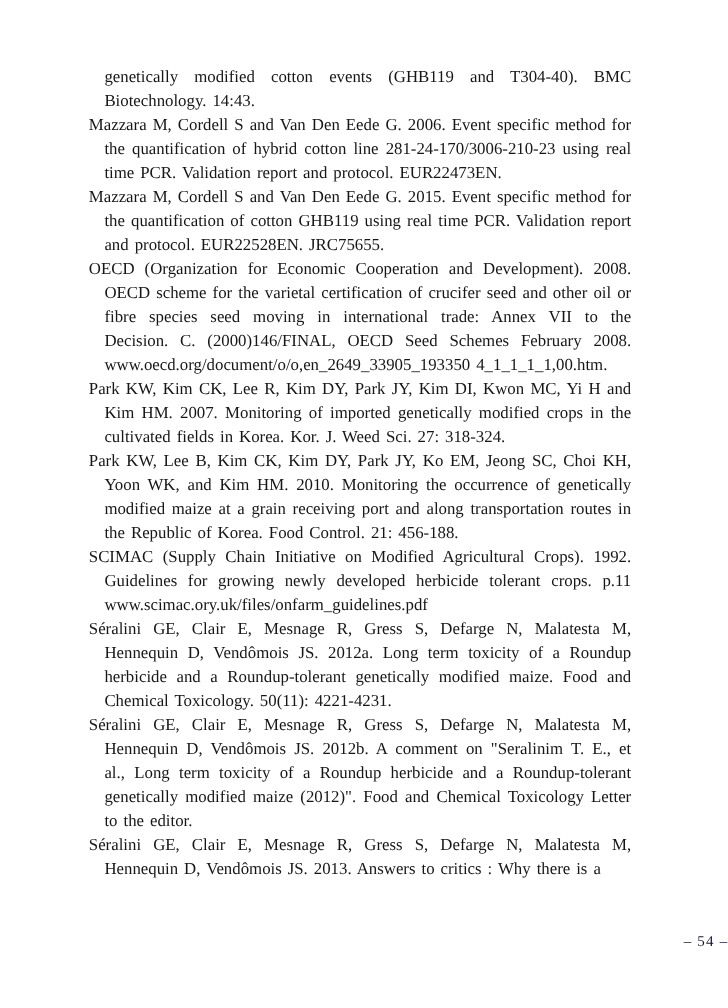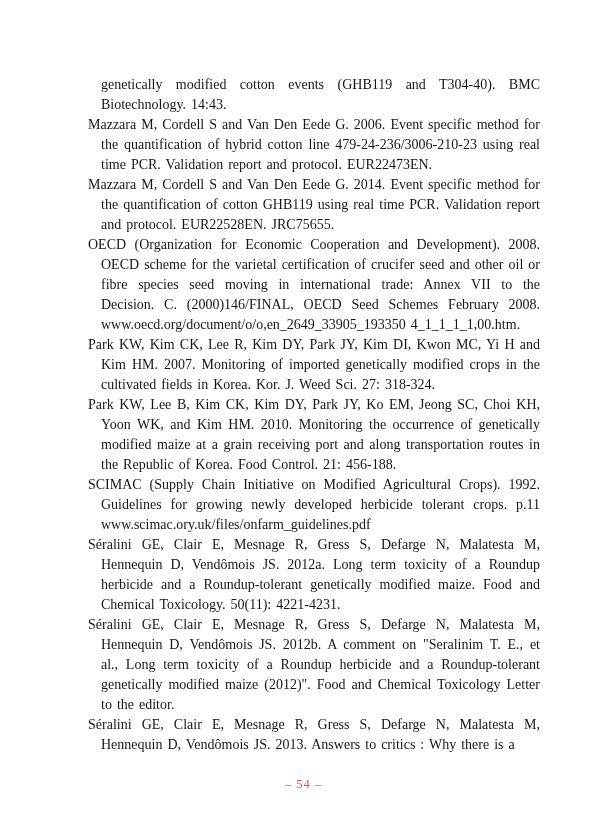--- a/index.html
+++ b/index.html
@@ -12,55 +12,54 @@
     width: 607px;
     height: 840px;
     background: #ffffff;
     color: #161616;
     font-family: "Liberation Serif", "DejaVu Serif", serif;
     overflow: hidden;
   }
   .refs {
     position: absolute;
     top: 55px;
-    left: 88px;
+    left: 74px;
     width: 452px;
-    margin-top: 20px;
   }
   .ref {
     margin: 0;
     font-size: 14px;
     line-height: 20px;
     text-align: justify;
     word-spacing: 1.5px;
     padding-left: 13px;
     text-indent: -13px;
   }
   .ref.continuation {
     text-indent: 0;
   }
   .page-number {
     position: absolute;
     top: 777px;
     left: 0;
     width: 100%;
-    text-align: center;
+    text-align: right;
     font-size: 12.5px;
     letter-spacing: 1px;
-    color: #ef4444;
+    color: #0f172a;
   }
 </style>
 </head>
 <body>
 
 <div class="page">
   <main class="refs">
     <p class="ref continuation">genetically modified cotton events (GHB119 and T304-40). BMC Biotechnology. 14:43.</p>
-    <p class="ref">Mazzara M, Cordell S and Van Den Eede G. 2006. Event specific method for the quantification of hybrid cotton line 479-24-236/3006-210-23 using real time PCR. Validation report and protocol. EUR22473EN.</p>
-    <p class="ref">Mazzara M, Cordell S and Van Den Eede G. 2014. Event specific method for the quantification of cotton GHB119 using real time PCR. Validation report and protocol. EUR22528EN. JRC75655.</p>
+    <p class="ref">Mazzara M, Cordell S and Van Den Eede G. 2006. Event specific method for the quantification of hybrid cotton line 281-24-170/3006-210-23 using real time PCR. Validation report and protocol. EUR22473EN.</p>
+    <p class="ref">Mazzara M, Cordell S and Van Den Eede G. 2015. Event specific method for the quantification of cotton GHB119 using real time PCR. Validation report and protocol. EUR22528EN. JRC75655.</p>
     <p class="ref">OECD (Organization for Economic Cooperation and Development). 2008. OECD scheme for the varietal certification of crucifer seed and other oil or fibre species seed moving in international trade: Annex VII to the Decision. C. (2000)146/FINAL, OECD Seed Schemes February 2008. www.oecd.org/document/o/o,en_2649_33905_193350 4_1_1_1_1,00.htm.</p>
     <p class="ref">Park KW, Kim CK, Lee R, Kim DY, Park JY, Kim DI, Kwon MC, Yi H and Kim HM. 2007. Monitoring of imported genetically modified crops in the cultivated fields in Korea. Kor. J. Weed Sci. 27: 318-324.</p>
     <p class="ref">Park KW, Lee B, Kim CK, Kim DY, Park JY, Ko EM, Jeong SC, Choi KH, Yoon WK, and Kim HM. 2010. Monitoring the occurrence of genetically modified maize at a grain receiving port and along transportation routes in the Republic of Korea. Food Control. 21: 456-188.</p>
     <p class="ref">SCIMAC (Supply Chain Initiative on Modified Agricultural Crops). 1992. Guidelines for growing newly developed herbicide tolerant crops. p.11 www.scimac.ory.uk/files/onfarm_guidelines.pdf</p>
     <p class="ref">Séralini GE, Clair E, Mesnage R, Gress S, Defarge N, Malatesta M, Hennequin D, Vendômois JS. 2012a. Long term toxicity of a Roundup herbicide and a Roundup-tolerant genetically modified maize. Food and Chemical Toxicology. 50(11): 4221-4231.</p>
     <p class="ref">Séralini GE, Clair E, Mesnage R, Gress S, Defarge N, Malatesta M, Hennequin D, Vendômois JS. 2012b. A comment on "Seralinim T. E., et al., Long term toxicity of a Roundup herbicide and a Roundup-tolerant genetically modified maize (2012)". Food and Chemical Toxicology Letter to the editor.</p>
     <p class="ref">Séralini GE, Clair E, Mesnage R, Gress S, Defarge N, Malatesta M, Hennequin D, Vendômois JS. 2013. Answers to critics : Why there is a</p>
   </main>
   <footer class="page-number">– 54 –</footer>
 </div>

